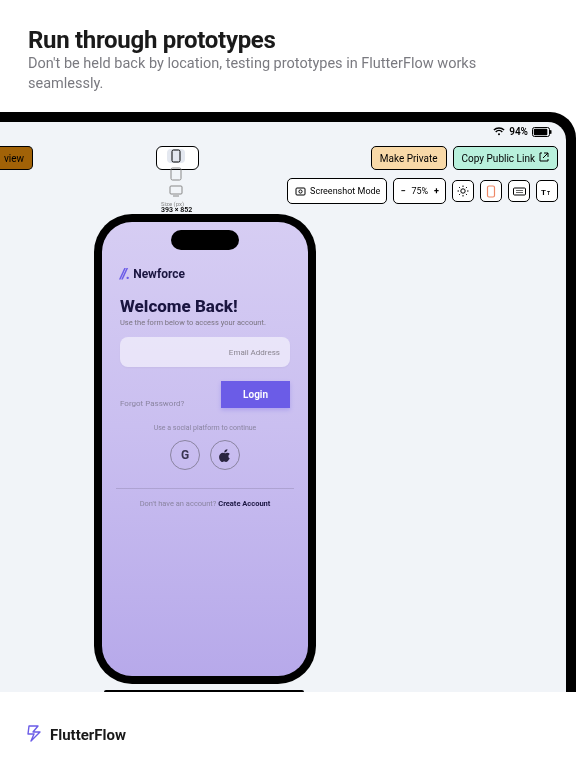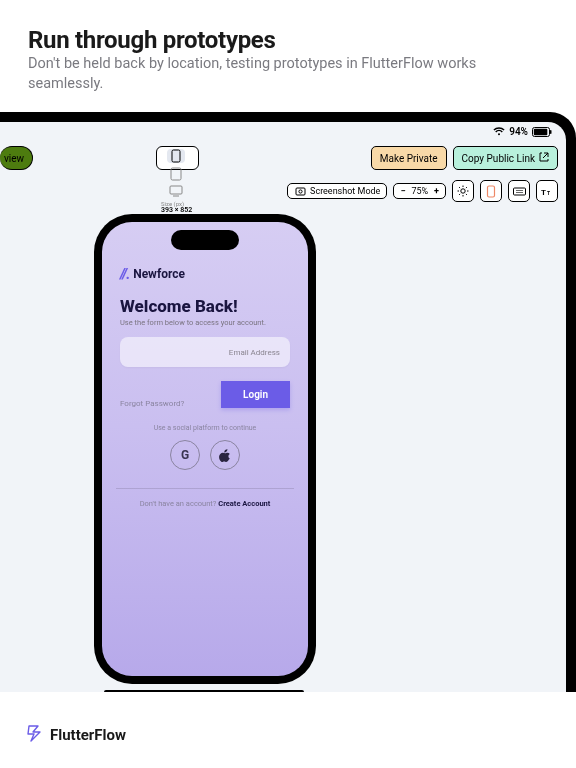--- a/index.html
+++ b/index.html
@@ -14,36 +14,36 @@
   .tablet { position: absolute; left: 0; top: 112px; width: 576px; height: 580px; background: #000; border-top-left-radius: 0; border-top-right-radius: 26px; padding: 10px 10px 0 0; }
   .tablet-inner { width: 100%; height: 100%; background: #f1f4f8; border-top-right-radius: 18px; position: relative; overflow: hidden; }
 
   
   .statusbar { position: absolute; top: 4px; right: 14px; font-size: 10px; font-weight: 600; color: #000; display: flex; align-items: center; gap: 4px; }
   .wifi-icon svg, .battery-icon svg { display: block; }
 
   
   .tbar { position: absolute; top: 22px; left: 0; right: 8px; height: 28px; display: flex; align-items: center; }
   .btn { height: 24px; border: 1px solid #000; border-radius: 5px; font-size: 10px; display: inline-flex; align-items: center; padding: 0 8px; cursor: pointer; background: #fff; white-space: nowrap; }
-  .btn-view { background: #4d7c0f; margin-left: 0; border-top-left-radius: 0; border-bottom-left-radius: 0; border-left: none; padding-left: 4px; border-radius: 12px; }
+  .btn-view { background: #a16207; margin-left: 0; border-top-left-radius: 0; border-bottom-left-radius: 0; border-left: none; padding-left: 4px; }
   .btn-copy { background: #b8f0dc; gap: 4px; }
   .btn-priv { background: #f8d9a8; }
   .spacer { flex: 1; }
   .devgroup { display: flex; align-items: center; border: 1px solid #000; border-radius: 6px; height: 24px; background: #fff; padding: 2px 6px 2px 2px; gap: 4px; flex-direction: column; }
   .devicon { width: 18px; height: 18px; display: flex; align-items: center; justify-content: center; border-radius: 4px; font-size: 11px; cursor: pointer; }
   .devicon.sel { background: #e4e8f0; }
   .devmeta { display: flex; flex-direction: column; line-height: 1; margin-left: 2px; }
   .devmeta .lab { font-size: 6px; color: #888; }
   .devmeta .val { font-size: 7px; font-weight: 600; }
 
   .rightcluster { display: flex; gap: 6px; margin-left: auto; }
 
   
   .tbar2 { position: absolute; top: 56px; left: 0; right: 8px; height: 26px; display: flex; align-items: center; justify-content: flex-end; gap: 6px; }
-  .chip { height: 16px; border: 1px solid #000; border-radius: 5px; background: #fff; font-size: 9px; display: inline-flex; align-items: center; padding: 0 6px; gap: 4px; }
+  .chip { height: 26px; border: 1px solid #000; border-radius: 5px; background: #fff; font-size: 9px; display: inline-flex; align-items: center; padding: 0 6px; gap: 4px; }
   .chip .ico { width: 12px; height: 12px; display: inline-flex; align-items: center; justify-content: center; }
   .zoom { gap: 6px; }
   .zoom span.pm { cursor: pointer; font-weight: 700; }
   .iconbtn { width: 22px; height: 22px; border: 1px solid #000; border-radius: 5px; background: #fff; display: inline-flex; align-items: center; justify-content: center; font-size: 11px; cursor: pointer; }
   .iconbtn.pink svg rect { stroke: #e86; }
 
   
   .phone { position: absolute; left: 94px; top: 92px; width: 222px; height: 470px; background: #000; border-radius: 38px; padding: 8px; }
   .phone-screen { width: 100%; height: 100%; border-radius: 30px; background: linear-gradient(180deg, #d6cdf3 0%, #cabff0 45%, #b7a9ea 100%); position: relative; overflow: hidden; padding: 44px 18px 0 18px; }
   .notch { position: absolute; top: 8px; left: 50%; transform: translateX(-50%); width: 68px; height: 20px; background: #000; border-radius: 12px; }

